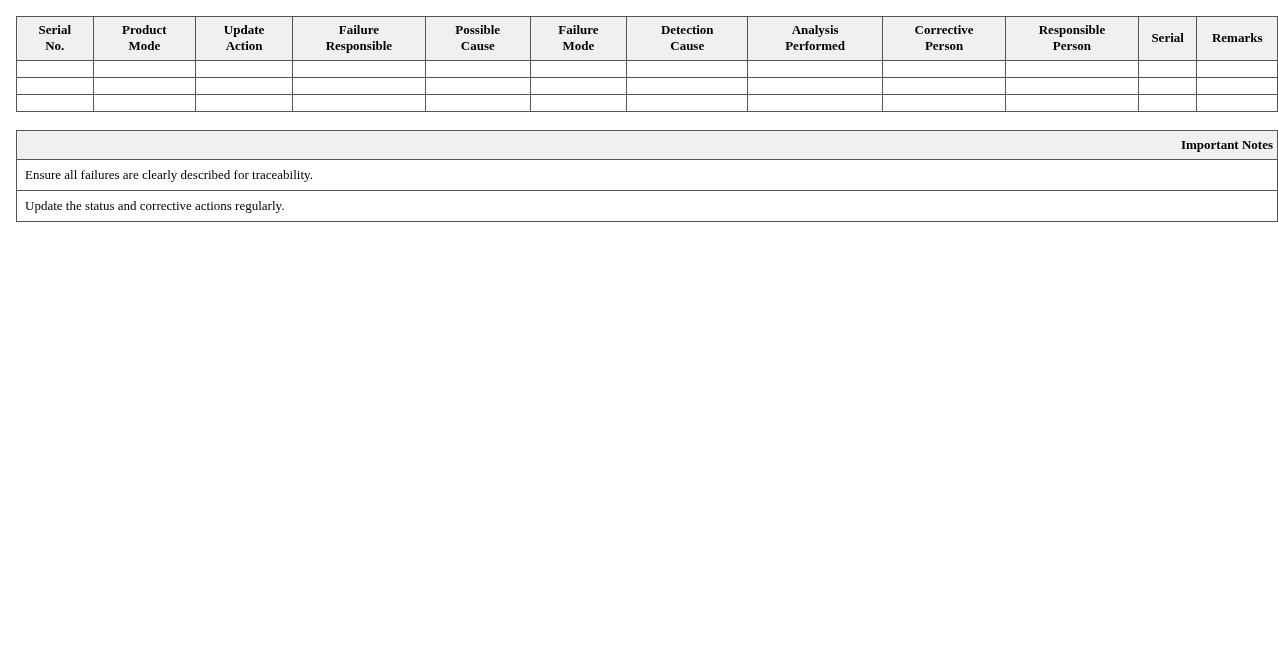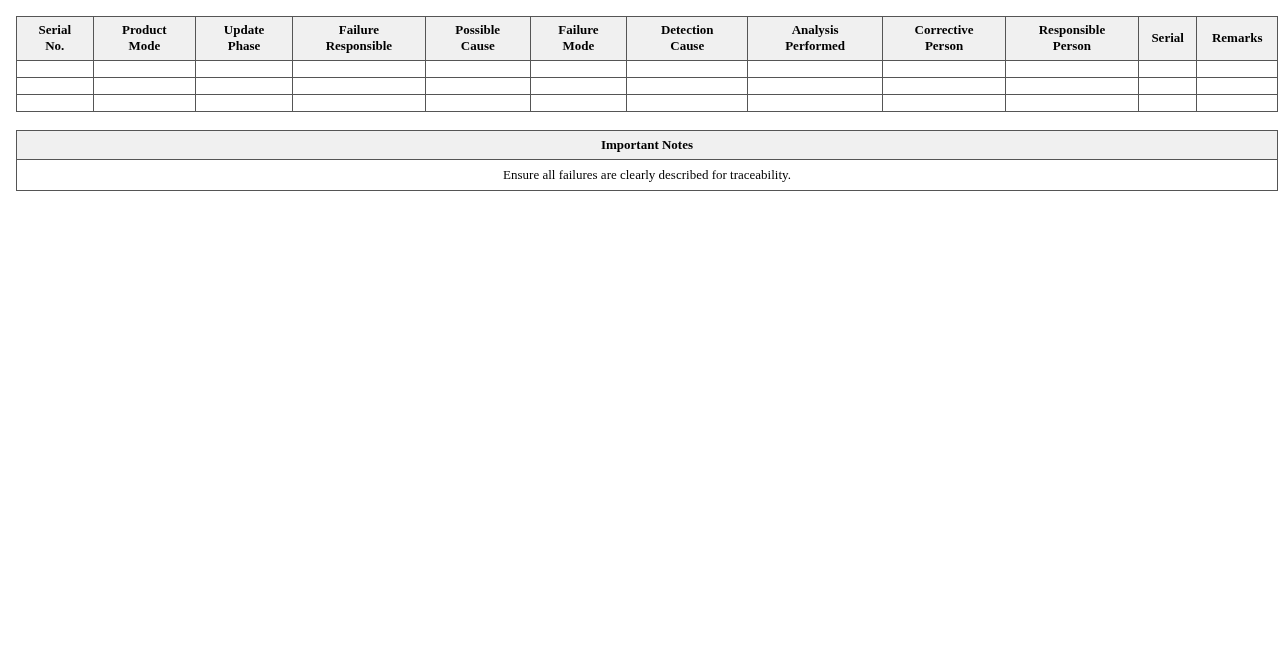--- a/index.html
+++ b/index.html
@@ -42,28 +42,28 @@
     background: #ffffff;
   }
   .spacer {
     height: 18px;
   }
   table.notes-table th {
     border: 1px solid #555555;
     background: #f0f0f0;
     font-weight: bold;
     font-size: 13px;
-    text-align: center;
+    text-align: right;
     vertical-align: middle;
     padding: 6px 4px;
   }
   table.notes-table td {
     border: 1px solid #555555;
     font-size: 13px;
-    text-align: center;
+    text-align: left;
     padding: 7px 8px;
     background: #ffffff;
     margin-top: 41px;
   }
 </style>
 </head>
 <body>
 
 <div class="page">
 
@@ -79,21 +79,21 @@
         <col style="width: 134px;">
         <col style="width: 122px;">
         <col style="width: 132px;">
         <col style="width: 58px;">
         <col style="width: 80px;">
       </colgroup>
     <thead>
       <tr id="main-head-row">
           <th><span>Serial</span><br><span>No.</span></th>
           <th><span>Product</span><br><span>Mode</span></th>
-          <th><span>Update</span><br><span>Phase</span></th>
+          <th><span>Update</span><br><span>Action</span></th>
           <th><span>Failure</span><br><span>Responsible</span></th>
           <th><span>Possible</span><br><span>Cause</span></th>
           <th><span>Failure</span><br><span>Mode</span></th>
           <th><span>Detection</span><br><span>Cause</span></th>
           <th><span>Analysis</span><br><span>Performed</span></th>
           <th><span>Corrective</span><br><span>Person</span></th>
           <th><span>Responsible</span><br><span>Person</span></th>
           <th><span>Serial</span></th>
           <th><span>Remarks</span></th>
         </tr>
@@ -149,16 +149,19 @@
   <table class="notes-table">
     <thead>
       <tr>
         <th>Important Notes</th>
       </tr>
     </thead>
     <tbody id="notes-body">
         <tr>
           <td>Ensure all failures are clearly described for traceability.</td>
         </tr>
+        <tr>
+          <td>Update the status and corrective actions regularly.</td>
+        </tr>
       </tbody>
   </table>
 
 </div>
 
 </body></html>

